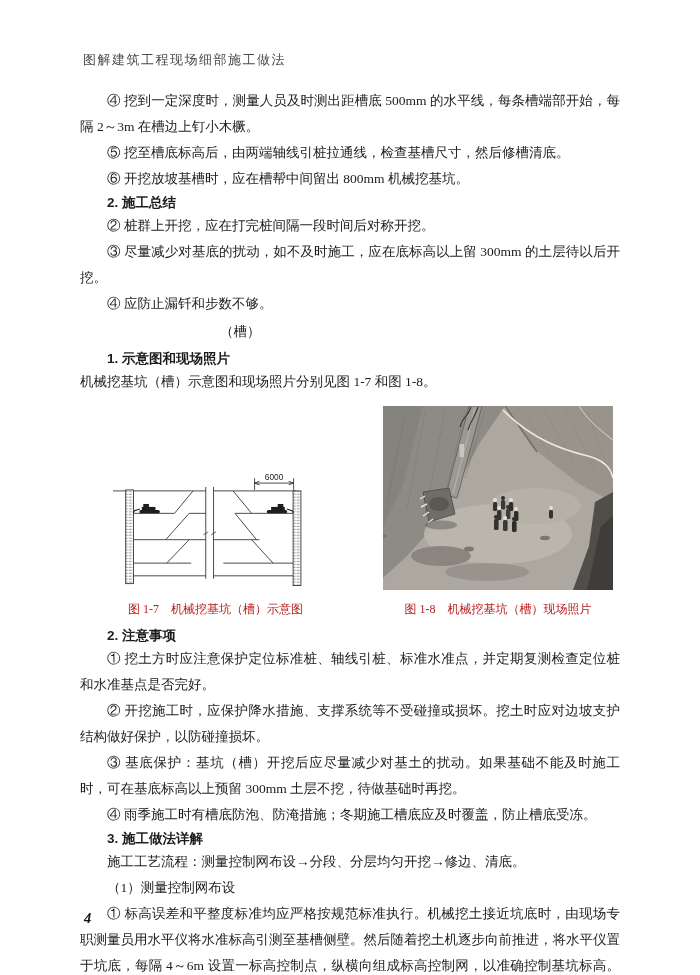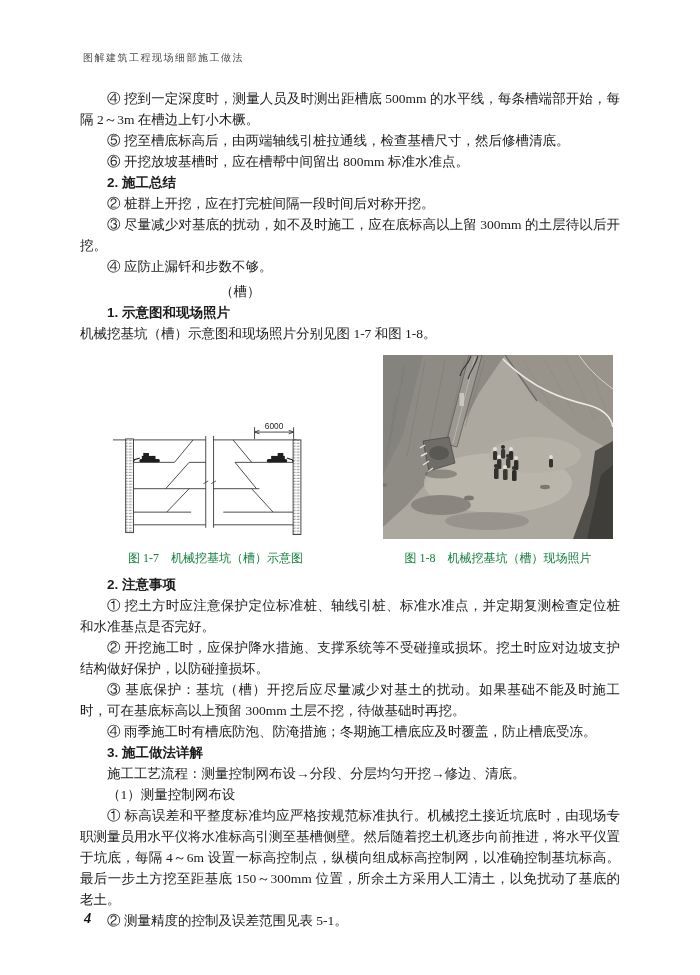--- a/index.html
+++ b/index.html
@@ -4,44 +4,44 @@
 <style>
   html,body{margin:0;padding:0;background:#888;}
   .page{
     position:relative;width:700px;height:975px;background:#ffffff;
     font-family:"Liberation Serif","DejaVu Serif",serif;
     color:#1c1c1c;overflow:hidden;margin:0 auto;
   }
   .running-head{
     position:absolute;left:83px;top:51px;
     font-family:Liberation Sans, sans-serif;
-    font-size:10px;color:#4a4a4a;letter-spacing:1.5px;
+    font-size:13px;color:#4a4a4a;letter-spacing:1.5px;
   }
   .content{position:absolute;left:80px;top:88px;width:540px;}
   .p{
-    margin:0;font-size:13.5px;line-height:21px;
+    margin:0;font-size:13.5px;line-height:26px;
     text-align:justify;text-justify:inter-character;
     text-indent:2em;
   }
   .p.noindent{text-indent:0;}
   .h{
     margin:0;font-size:13.5px;line-height:21px;text-indent:2em;
     font-family:"Liberation Sans","DejaVu Sans",sans-serif;font-weight:bold;
   }
   .slot-title{margin:4px 0 0 0;padding-left:140px;font-size:13.5px;line-height:21px;}
-  .h-after-slot{margin-top:0;}
+  .h-after-slot{margin-top:6px;}
   .fig-row{display:flex;justify-content:space-between;margin-top:11px;gap:24px;}
   .fig-cell-l{width:285px;}
   .fig-cell-r{width:237px;padding-right:7px;box-sizing:border-box;}
   .fig-area{height:184px;display:flex;align-items:flex-end;}
   .diagram-svg{display:block;margin-left:33px;}
   .photo-svg{display:block;}
   .caption{
     margin-top:10px;font-size:12px;line-height:18px;text-align:center;
-    color:#15803d;
+    color:#b91c1c;
   }
   .caption.left-cap{width:205px;margin-left:33px;}
   .caption.right-cap{width:230px;}
   .h-sec2{margin-top:7px;}
   .page-num{
     position:absolute;left:84px;top:910px;
     font-size:14.5px;font-style:italic;font-weight:bold;color:#111;
   }
   svg text{font-family:"Liberation Sans","DejaVu Sans",sans-serif;}
 </style>
@@ -49,21 +49,21 @@
 <body>
 
 <div class="page">
 
   <div class="running-head">图解建筑工程现场细部施工做法</div>
 
   <div class="content">
 
     <p class="p">④ 挖到一定深度时，测量人员及时测出距槽底 500mm 的水平线，每条槽端部开始，每隔 2～3m 在槽边上钉小木橛。</p>
     <p class="p">⑤ 挖至槽底标高后，由两端轴线引桩拉通线，检查基槽尺寸，然后修槽清底。</p>
-    <p class="p">⑥ 开挖放坡基槽时，应在槽帮中间留出 800mm 标准水准点。</p>
+    <p class="p">⑥ 开挖放坡基槽时，应在槽帮中间留出 800mm 机械挖基坑。</p>
     <p class="h">2. 施工总结</p>
     <p class="p">② 桩群上开挖，应在打完桩间隔一段时间后对称开挖。</p>
     <p class="p">③ 尽量减少对基底的扰动，如不及时施工，应在底标高以上留 300mm 的土层待以后开挖。</p>
     <p class="p">④ 应防止漏钎和步数不够。</p>
 
     <p class="slot-title">（槽）</p>
 
     <p class="h h-after-slot">1. 示意图和现场照片</p>
     <p class="p noindent">机械挖基坑（槽）示意图和现场照片分别见图 1-7 和图 1-8。</p>
 

